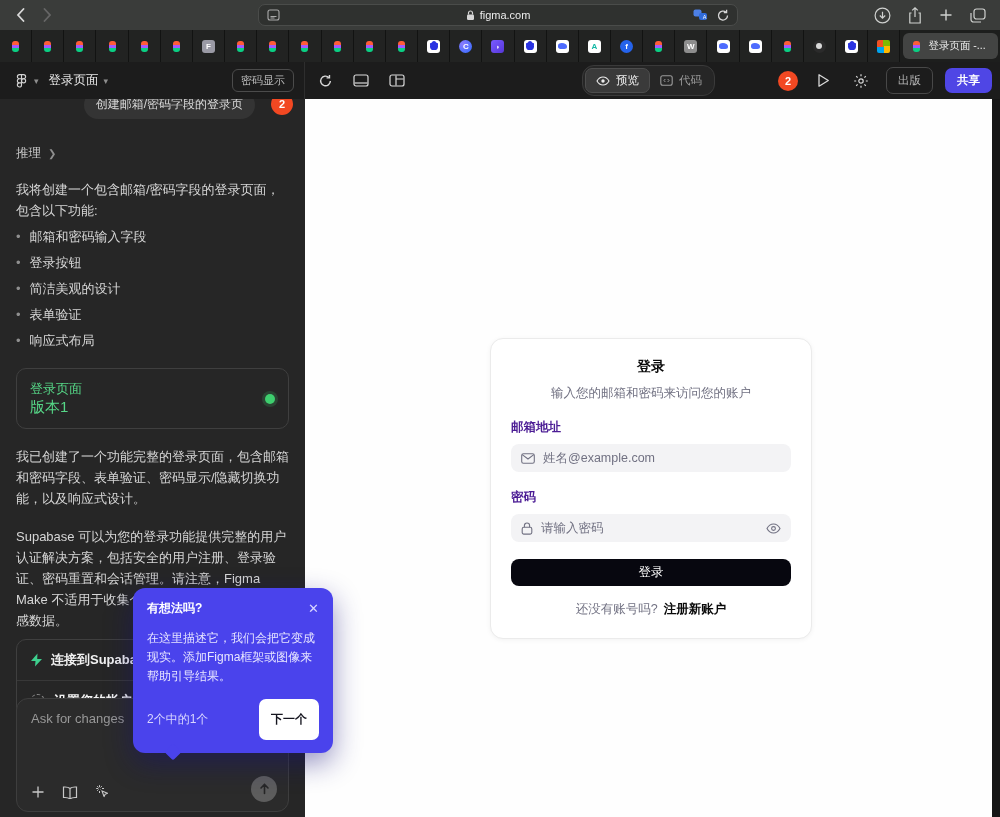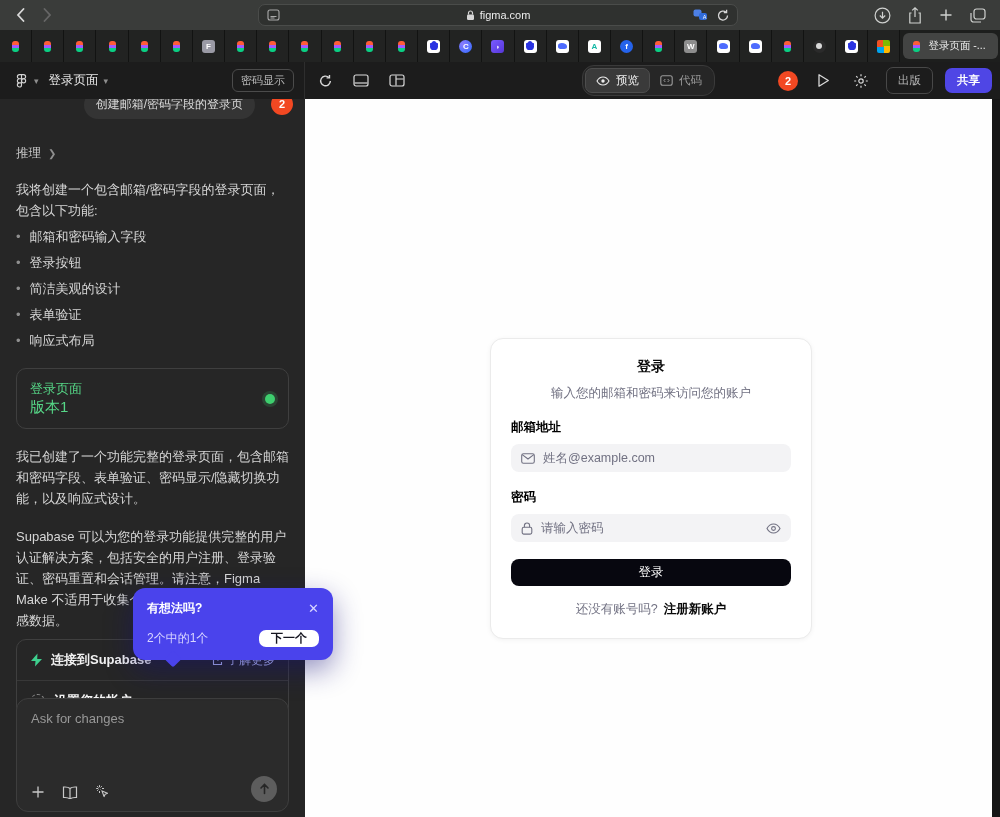--- a/index.html
+++ b/index.html
@@ -94,27 +94,27 @@
 
   
   .tooltip { position:absolute; left:133px; top:588px; width:200px; background:#4a43ec; border-radius:12px; padding:12px 14px 13px; box-shadow:0 10px 28px rgba(20,16,120,.45); z-index:40; }
   .tooltip::after { content:""; position:absolute; left:34px; bottom:-5px; width:12px; height:12px; background:#4a43ec; transform:rotate(45deg); border-radius:2px; }
   .tt-head { display:flex; align-items:center; }
   .tt-title { color:#fff; font-size:12px; font-weight:bold; }
   .tt-close { margin-left:auto; color:#d9d6ff; font-size:13px; line-height:1; }
   .tt-body { color:#e7e5ff; font-size:12px; line-height:19px; margin-top:12px; }
   .tt-foot { display:flex; align-items:center; margin-top:13px; }
   .tt-progress { color:#d9d6ff; font-size:12px; }
-  .tt-next { margin-left:auto; background:#fff; color:#15151f; font-size:12px; font-weight:bold; border-radius:7px; padding:0 12px; }
+  .tt-next { margin-left:auto; background:#fff; color:#15151f; font-size:12px; font-weight:bold; border-radius:7px; padding:12px 12px; }
 
   
   .login-card { position:absolute; left:185px; top:239px; width:322px; background:#fff; border:1px solid #ebebeb; border-radius:13px; box-shadow:0 1px 5px rgba(0,0,0,.05); padding:19px 20px 20px; }
   .lc-title { text-align:center; font-size:14px; font-weight:bold; color:#0a0a0a; }
   .lc-sub { text-align:center; font-size:12.5px; color:#717182; margin-top:9px; }
-  .lc-label { font-size:12.5px; font-weight:bold; color:#000000; margin-top:17px; }
+  .lc-label { font-size:12.5px; font-weight:bold; color:#4c1d95; margin-top:17px; }
   .lc-field { margin-top:8px; height:28px; background:#f3f3f5; border-radius:8px; display:flex; align-items:center; gap:8px; padding:0 10px; }
   .lc-field input { flex:1; border:none; outline:none; background:transparent; font-size:12.5px; color:#333; font-family:inherit; min-width:0; }
   .lc-field input::placeholder { color:#717182; }
   .lc-submit { margin-top:17px; height:27px; width:100%; background:#07070f; border-radius:8px; color:#fff; font-size:12.5px; display:flex; align-items:center; justify-content:center; }
   .lc-foot { margin-top:15px; text-align:center; font-size:12.5px; color:#717182; }
   .lc-foot b { color:#0a0a0a; margin-left:6px; }
 </style>
 </head>
 <body>
 
@@ -493,17 +493,18 @@
   </div>
 
   <div class="edge-sliver"></div>
 </div>
 
 <div class="tooltip">
   <div class="tt-head">
     <span class="tt-title">有想法吗?</span>
     <span class="tt-close">✕</span>
   </div>
+  <div class="tt-body">在这里描述它，我们会把它变成现实。添加Figma框架或图像来帮助引导结果。</div>
   <div class="tt-foot">
     <span class="tt-progress">2个中的1个</span>
     <span class="tt-next">下一个</span>
   </div>
 </div>
 
 </body></html>

